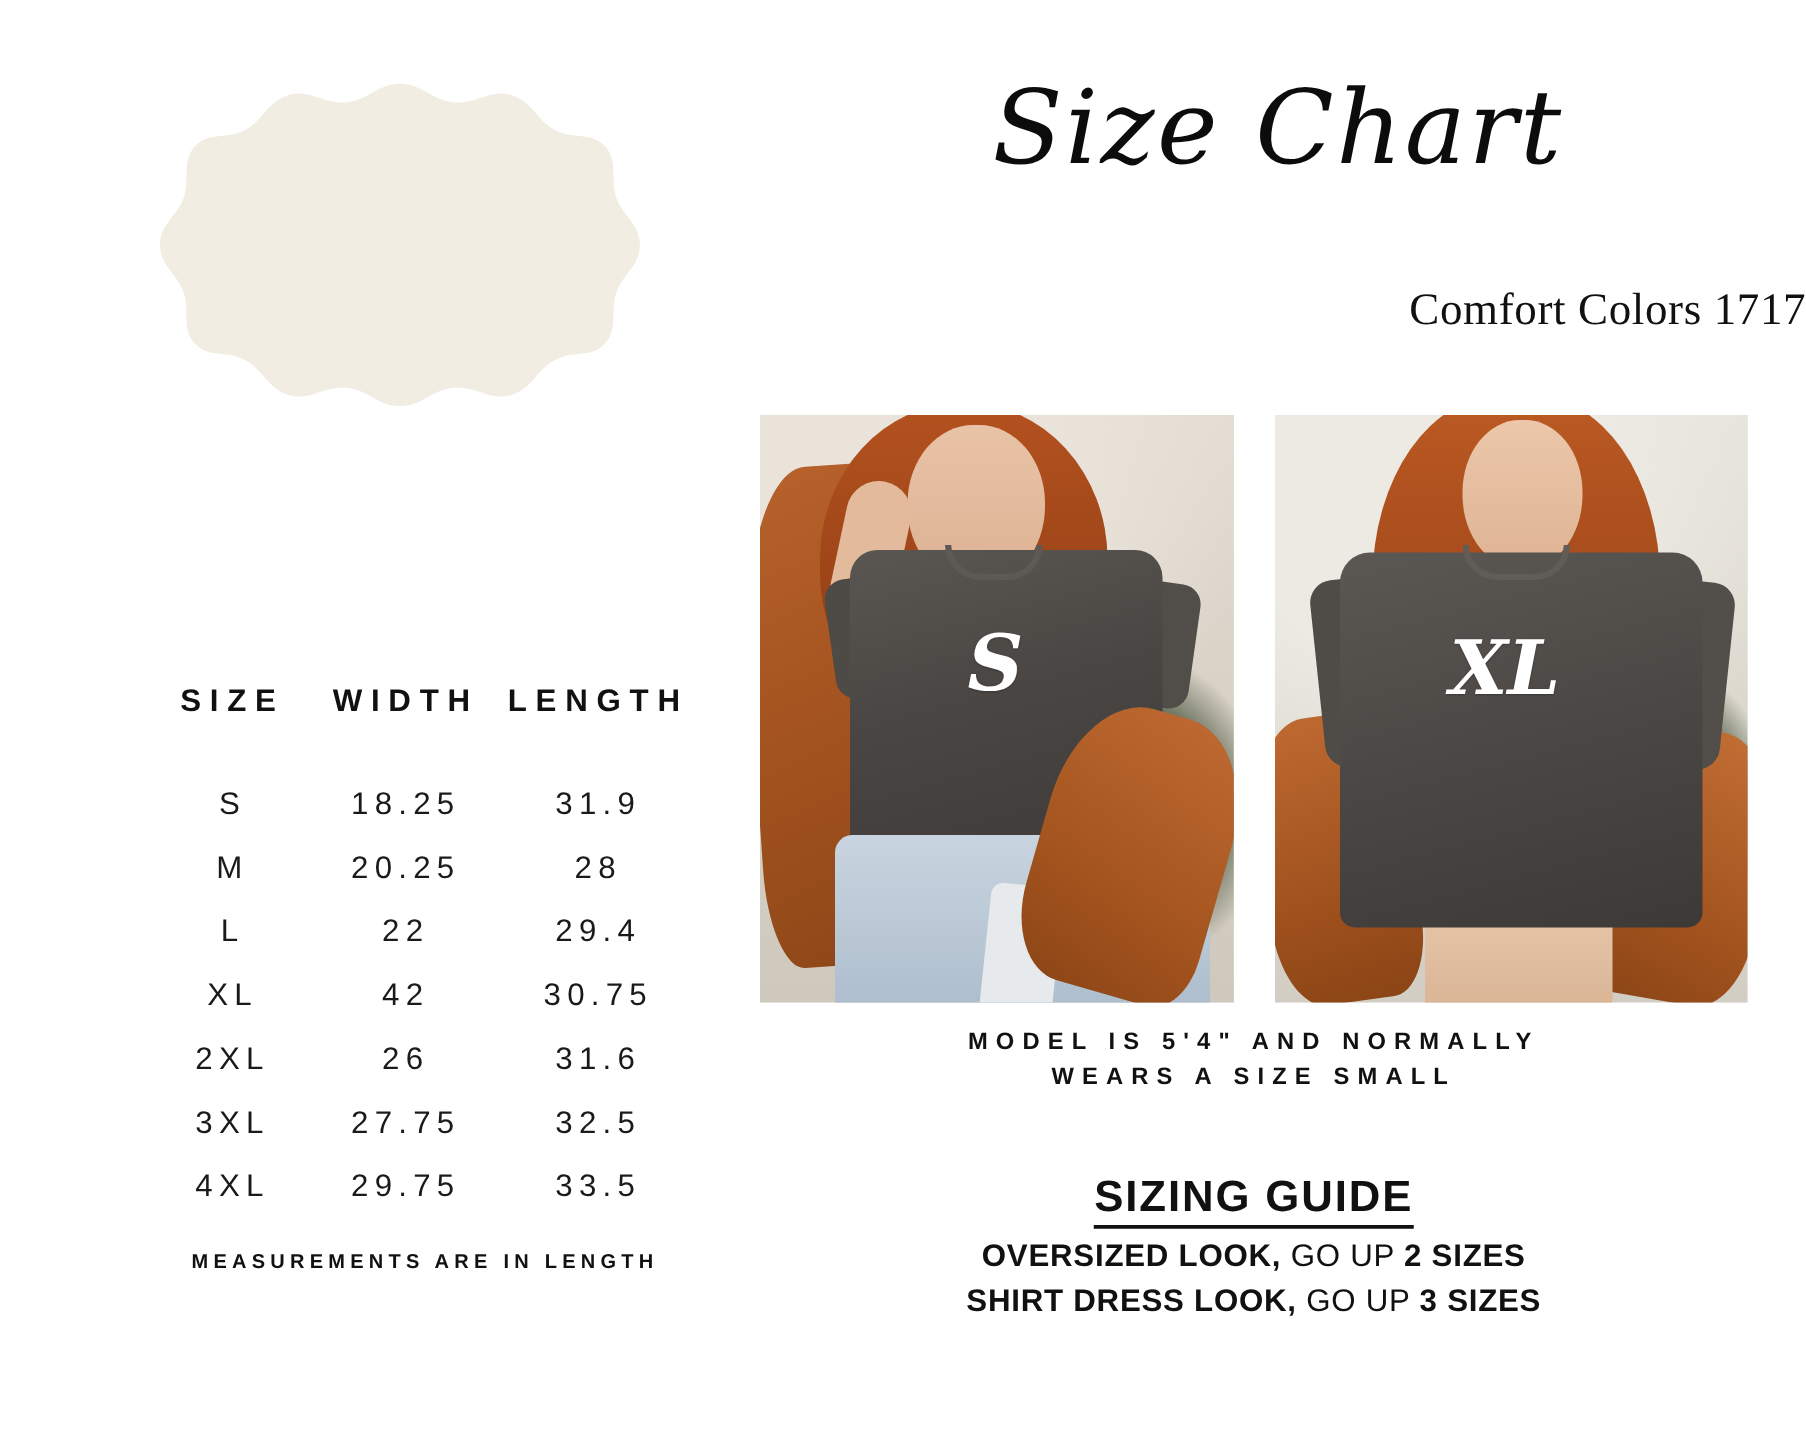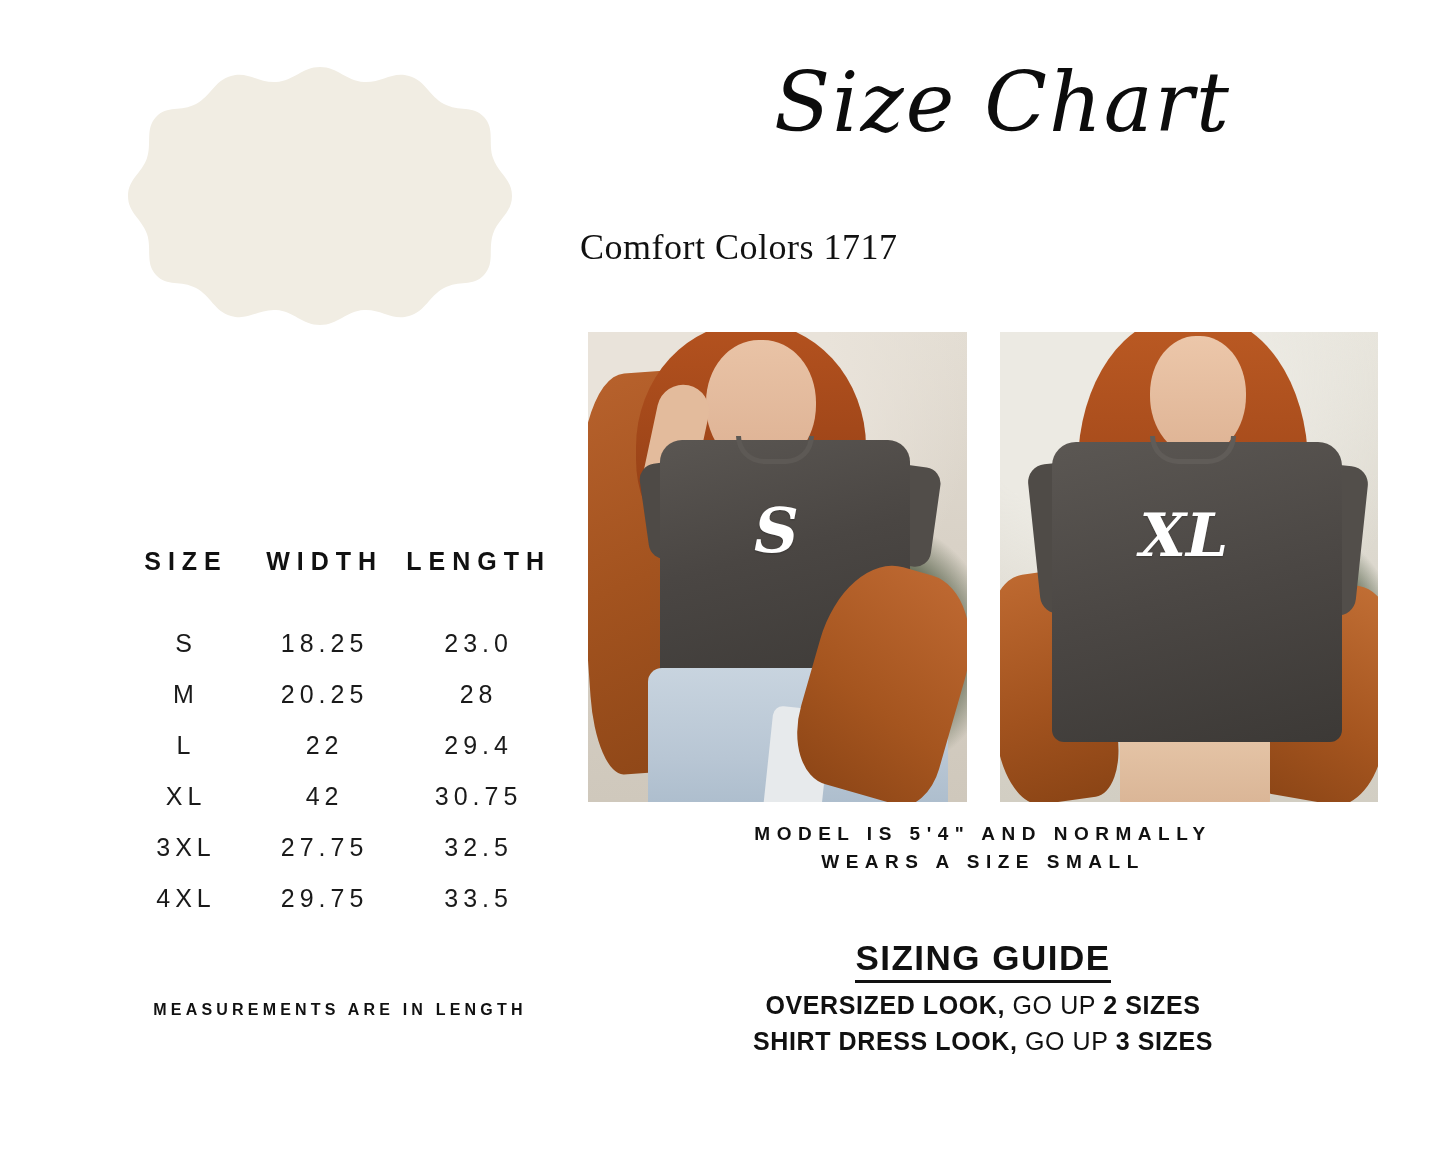--- a/index.html
+++ b/index.html
@@ -74,21 +74,21 @@
     text-align: center;
     font-size: 16px;
     font-weight: bold;
     letter-spacing: 4.2px;
     color: #111;
   }
 
   
   .right-col {
     position: absolute;
-    left: 580px;
+    left: 600px;
     top: 0;
     width: 845px;
     height: 1156px;
   }
 
   .title-script {
     position: absolute;
     left: 0;
     top: 62px;
     width: 845px;
@@ -99,21 +99,21 @@
     font-weight: 400;
     color: #0c0c0c;
     letter-spacing: 2px;
     line-height: 1;
   }
   .title-sub {
     position: absolute;
     left: 0;
     top: 226px;
     width: 845px;
-    text-align: left;
+    text-align: right;
     font-family: "Liberation Serif", serif;
     font-size: 36px;
     color: #111;
     letter-spacing: 0.5px;
   }
 
   .photos {
     position: absolute;
     left: 8px;
     top: 332px;
@@ -373,36 +373,41 @@
         <tr>
           <th class="c-size">SIZE</th>
           <th class="c-width">WIDTH</th>
           <th class="c-length">LENGTH</th>
         </tr>
       </thead>
       <tbody>
         <tr>
           <td>S</td>
           <td>18.25</td>
-          <td>23.0</td>
+          <td>31.9</td>
         </tr>
         <tr>
           <td>M</td>
           <td>20.25</td>
           <td>28</td>
         </tr>
         <tr>
           <td>L</td>
           <td>22</td>
           <td>29.4</td>
         </tr>
         <tr>
           <td>XL</td>
           <td>42</td>
           <td>30.75</td>
+        </tr>
+        <tr>
+          <td>2XL</td>
+          <td>26</td>
+          <td>31.6</td>
         </tr>
         <tr>
           <td>3XL</td>
           <td>27.75</td>
           <td>32.5</td>
         </tr>
         <tr>
           <td>4XL</td>
           <td>29.75</td>
           <td>33.5</td>

